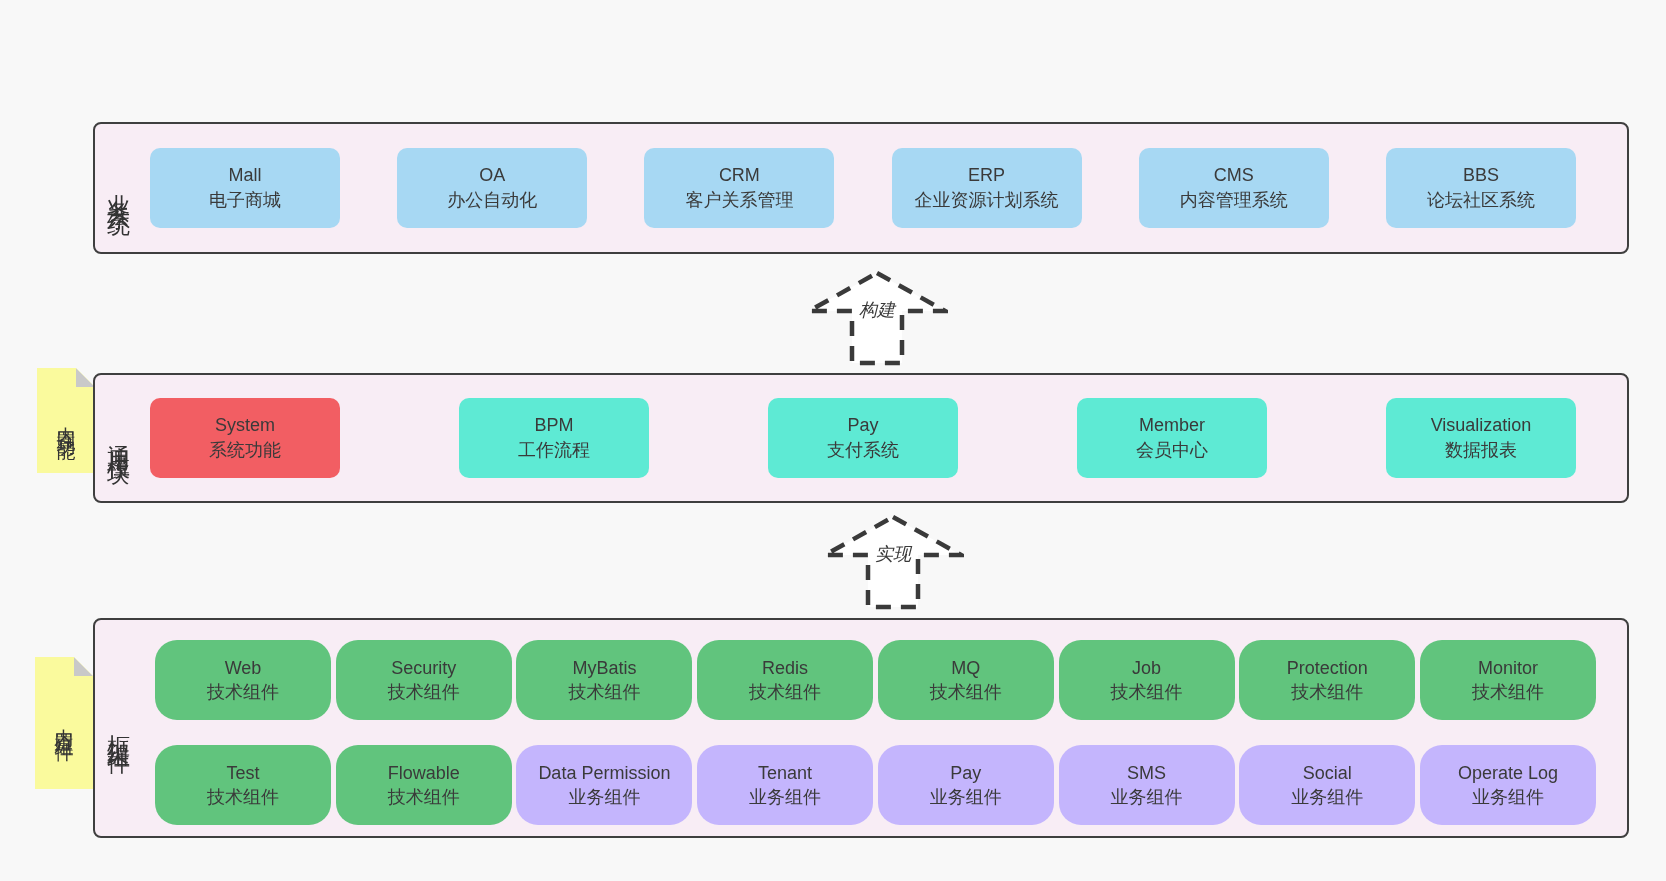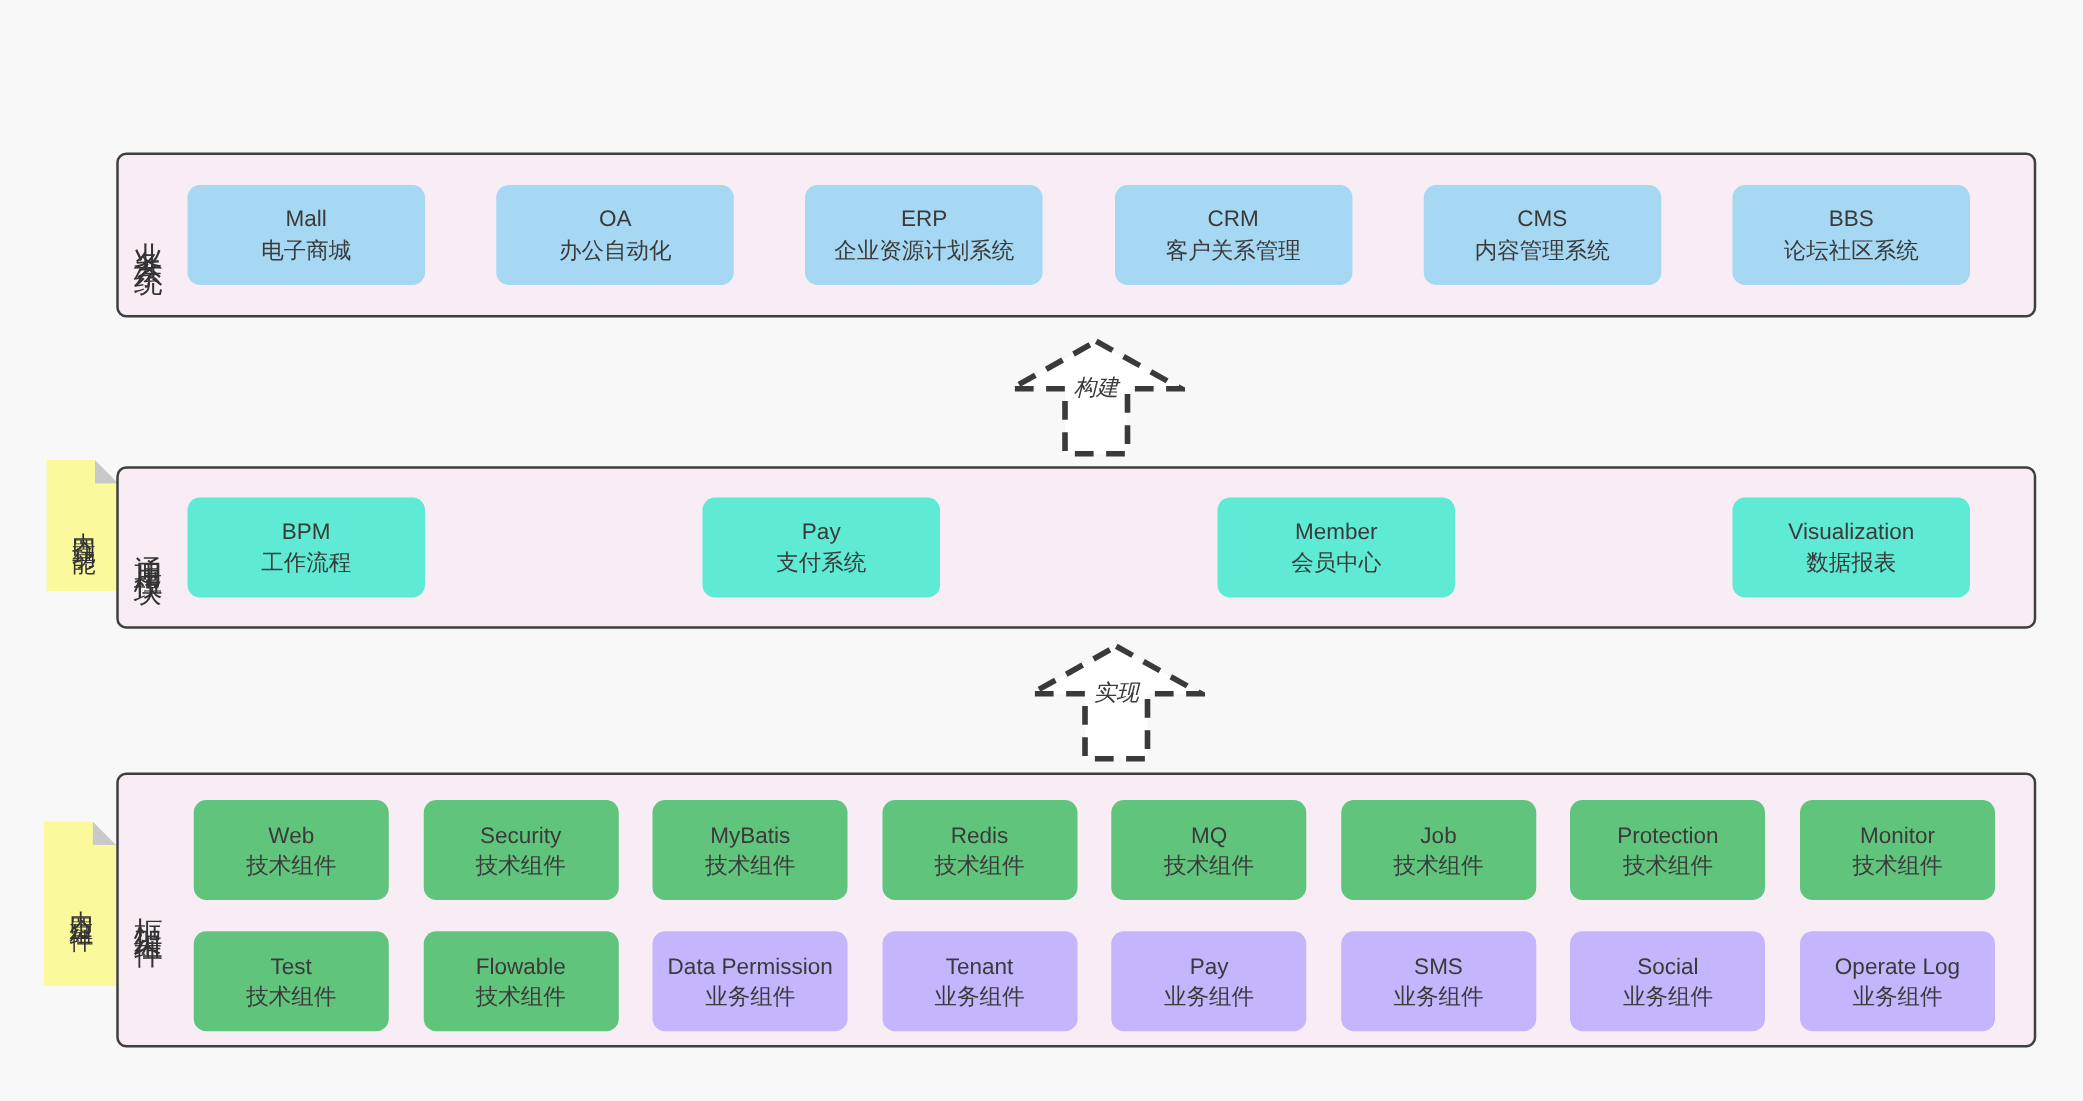--- a/index.html
+++ b/index.html
@@ -40,21 +40,21 @@
   .box.blue       { background:#a7d8f3; }
   .box.red        { background:#f25e63; }
   .box.pink       { background:#5eead4; }
   .box.green      { background:#61c47d; }
   .box.lightgreen { background:#c4b5fd;align-items:center; }
 
   .framework-row {
     position:absolute; left:60px; right:31px;
     display:flex; justify-content:space-between;
   }
-  .framework-row .box { width:156px; line-height:24px; }
+  .framework-row .box { width:176px; line-height:24px;border-radius:22px; }
   #frow-1 { top:20px; }
   #frow-2 { top:125px; }
 
   
   .sticky {
     position:absolute; width:58px; background:#fafa9d; z-index:1;
     clip-path:polygon(0 0, calc(100% - 19px) 0, 100% 19px, 100% 100%, 0 100%);
   }
   .sticky .fold {
     position:absolute; top:0; right:0; width:19px; height:19px;
@@ -90,26 +90,26 @@
     <div class="boxrow">
       <div class="box blue">
         <span class="box-name">Mall</span>
         <span class="box-desc">电子商城</span>
       </div>
       <div class="box blue">
         <span class="box-name">OA</span>
         <span class="box-desc">办公自动化</span>
       </div>
       <div class="box blue">
+        <span class="box-name">CRM</span>
+        <span class="box-desc">客户关系管理</span>
+      </div>
+      <div class="box blue">
         <span class="box-name">ERP</span>
         <span class="box-desc">企业资源计划系统</span>
-      </div>
-      <div class="box blue">
-        <span class="box-name">CRM</span>
-        <span class="box-desc">客户关系管理</span>
       </div>
       <div class="box blue">
         <span class="box-name">CMS</span>
         <span class="box-desc">内容管理系统</span>
       </div>
       <div class="box blue">
         <span class="box-name">BBS</span>
         <span class="box-desc">论坛社区系统</span>
       </div>
     </div>
@@ -122,20 +122,24 @@
     <span class="arrow-label">构建</span>
   </div>
 
   <div class="sticky" id="sticky-modules">
     <span class="fold"></span>
     <span class="sticky-label">内置功能</span>
   </div>
   <div class="group" id="group-modules">
     <div class="vlabel">通用模块</div>
     <div class="boxrow">
+      <div class="box red">
+        <span class="box-name">System</span>
+        <span class="box-desc">系统功能</span>
+      </div>
       <div class="box pink">
         <span class="box-name">BPM</span>
         <span class="box-desc">工作流程</span>
       </div>
       <div class="box pink">
         <span class="box-name">Pay</span>
         <span class="box-desc">支付系统</span>
       </div>
       <div class="box pink">
         <span class="box-name">Member</span>

